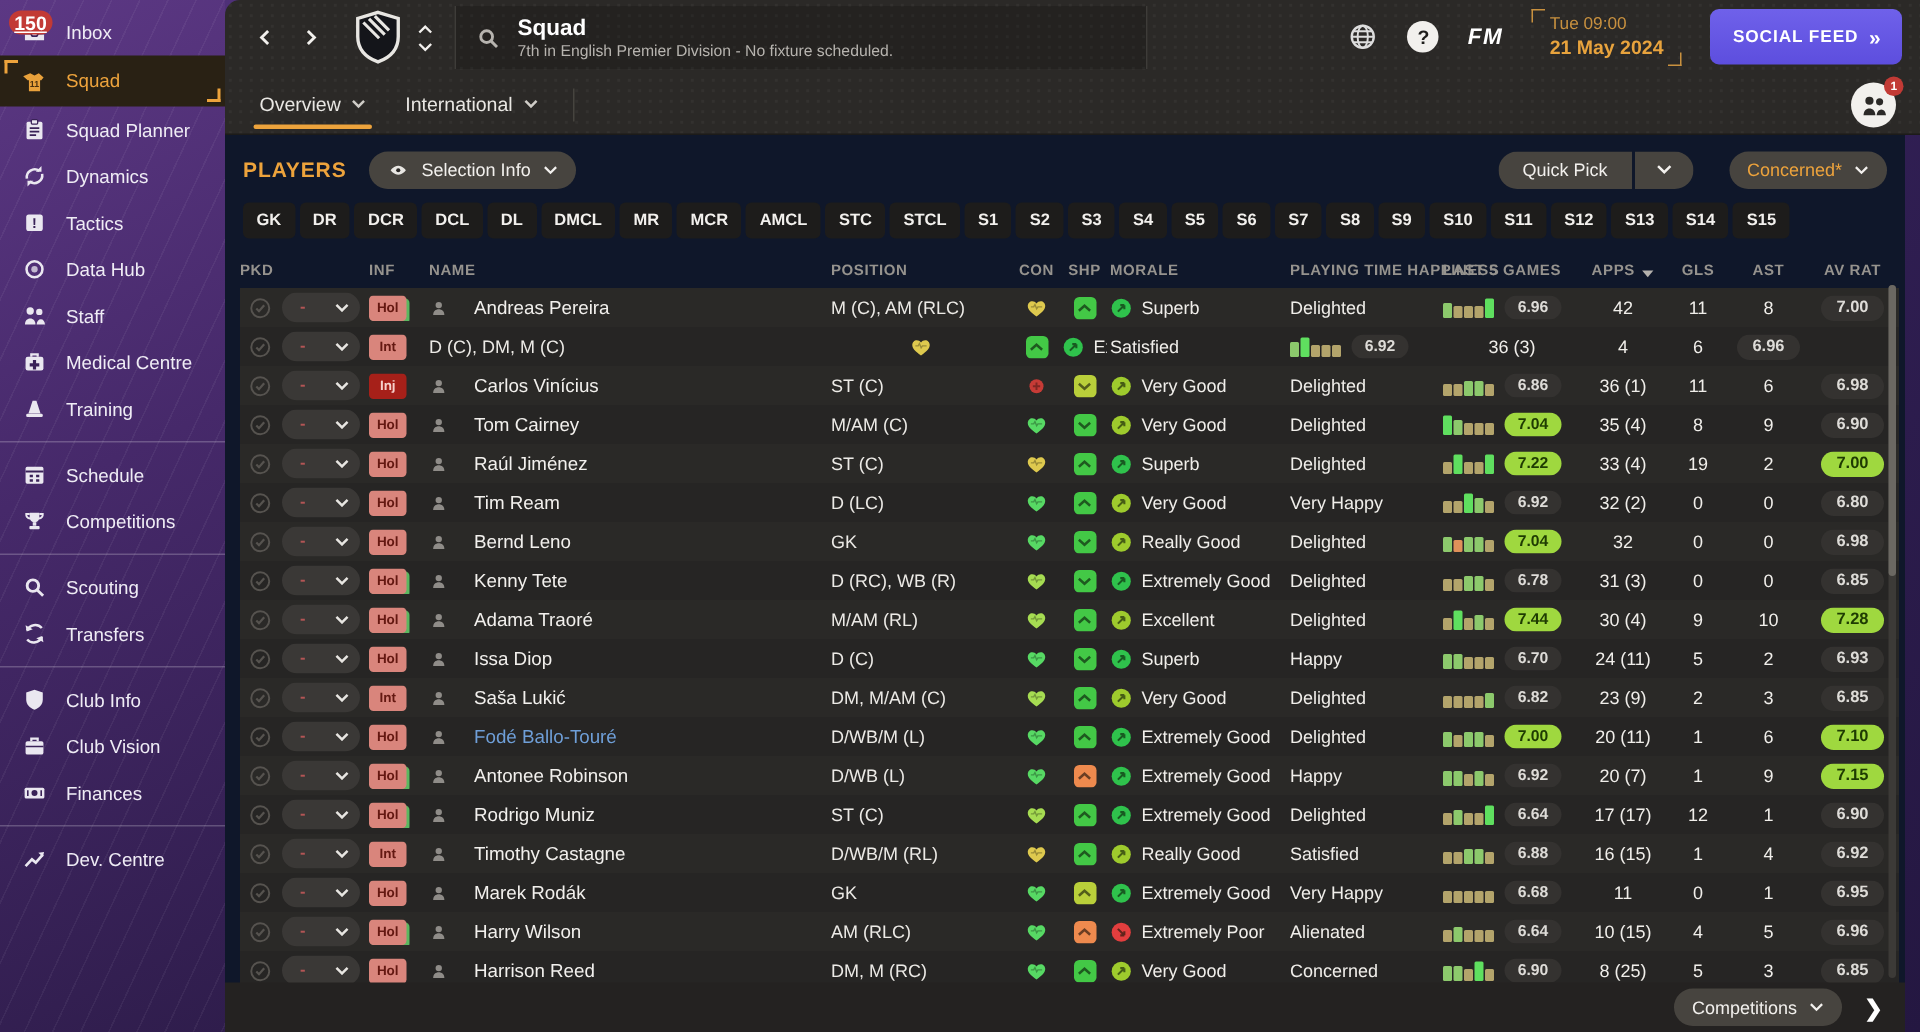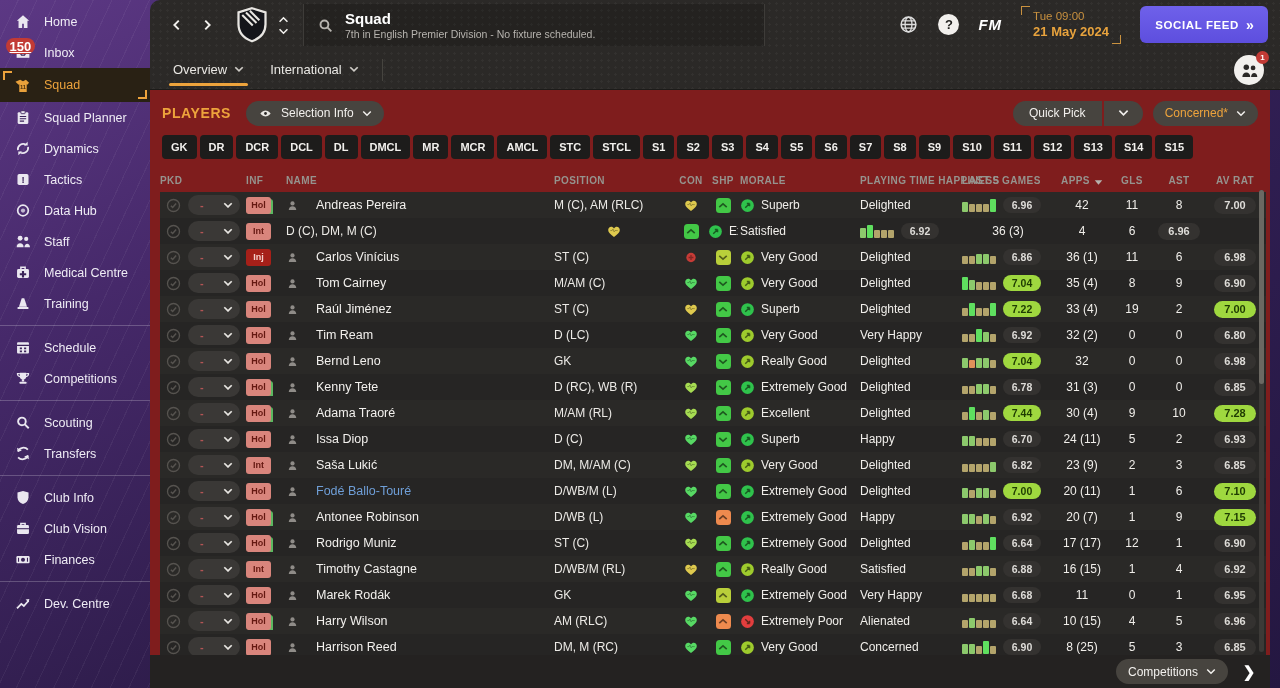--- a/index.html
+++ b/index.html
@@ -70,28 +70,28 @@
   .tab.active::after { content:""; position:absolute; left:9px; right:9px; bottom:3px; height:3px;
     background:#eda33c; border-radius:2px; }
   .tab-divider { width:1px; height:22px; background:#46443f; margin:auto 10px; }
   .avatar { position:absolute; top:55px; right:16px; width:30px; height:30px; border-radius:50%;
     background:#f2f0ed; z-index:5; display:flex; align-items:center; justify-content:center; }
   .avatar svg { width:19px; height:19px; }
   .av-badge { position:absolute; top:-4px; right:-5px; min-width:13px; height:13px; background:#c23a35;
     border-radius:7px; color:#fff; font-size:8px; font-weight:bold; display:flex; align-items:center; justify-content:center; padding:0 3px; }
 
   
-  .content { position:absolute; top:90px; left:0; right:10px; bottom:0; background:#7f1d1d; }
+  .content { position:absolute; top:90px; left:0; right:10px; bottom:0; background:#0f172a; }
   .toolbar { height:42px; display:flex; align-items:center; gap:15px; padding:4px 12px 0; }
   .players-title { color:#eda33c; font-weight:bold; font-size:14px; letter-spacing:.6px; }
   .pill { background:#47443f; border-radius:14px; height:25px; display:flex; align-items:center;
     gap:8px; padding:0 12px; color:#f2f0ed; font-size:12px; border:none; font-family:"Liberation Sans",sans-serif; }
   .pill svg.ey { width:15px; height:13px; }
   .pill svg.cd { width:10px; height:7px; }
-  .tb-right { margin-left:auto; display:flex; align-items:center; gap:10px; }
+  .tb-right { margin-left:auto; display:flex; align-items:center; gap:24px; }
   .splitpill { display:flex; align-items:center; height:25px; border-radius:14px; overflow:hidden; }
   .splitpill .sp-a { background:#47443f; height:100%; display:flex; align-items:center; padding:0 16px;
     font-size:12px; color:#f2f0ed; }
   .splitpill .sp-b { background:#47443f; height:100%; display:flex; align-items:center; padding:0 14px;
     margin-left:2px; }
   .splitpill svg { width:11px; height:8px; }
   .pill.filtered span.flbl { color:#eda33c; }
 
   .filters { display:flex; gap:3px; padding:3px 12px 7px; }
   .fbtn { background:#1d1c1b; color:#f2f0ed; font-size:11px; font-weight:bold; height:24px;
@@ -153,28 +153,20 @@
 </head>
 <body>
 
 <div class="screen">
 
   <aside class="sidebar">
     <nav class="side-nav">
         <div class="side-item">
           <span class="s-icon">
             <svg viewBox="0 0 16 16" width="100%" height="100%">
-              <path d="M8 2 2.2 7.4h1.6V14h3.4v-3.8h1.6V14h3.4V7.4h1.6z" fill="#eae7f0"></path>
-            </svg>
-          </span>
-          <span class="s-label">Home</span>
-        </div>
-        <div class="side-item">
-          <span class="s-icon">
-            <svg viewBox="0 0 16 16" width="100%" height="100%">
               <path d="M2 3.5h12V13H2z" fill="#eae7f0"></path>
               <path d="M2 8.8h3.6l1 1.7h2.8l1-1.7H14" stroke="#3a2258" stroke-width="1.1" fill="none"></path>
             </svg>
             <span class="s-badge">150</span>
           </span>
           <span class="s-label">Inbox</span>
         </div>
         <div class="side-item active">
           <span class="s-icon">
             <svg viewBox="0 0 16 16" width="100%" height="100%">

